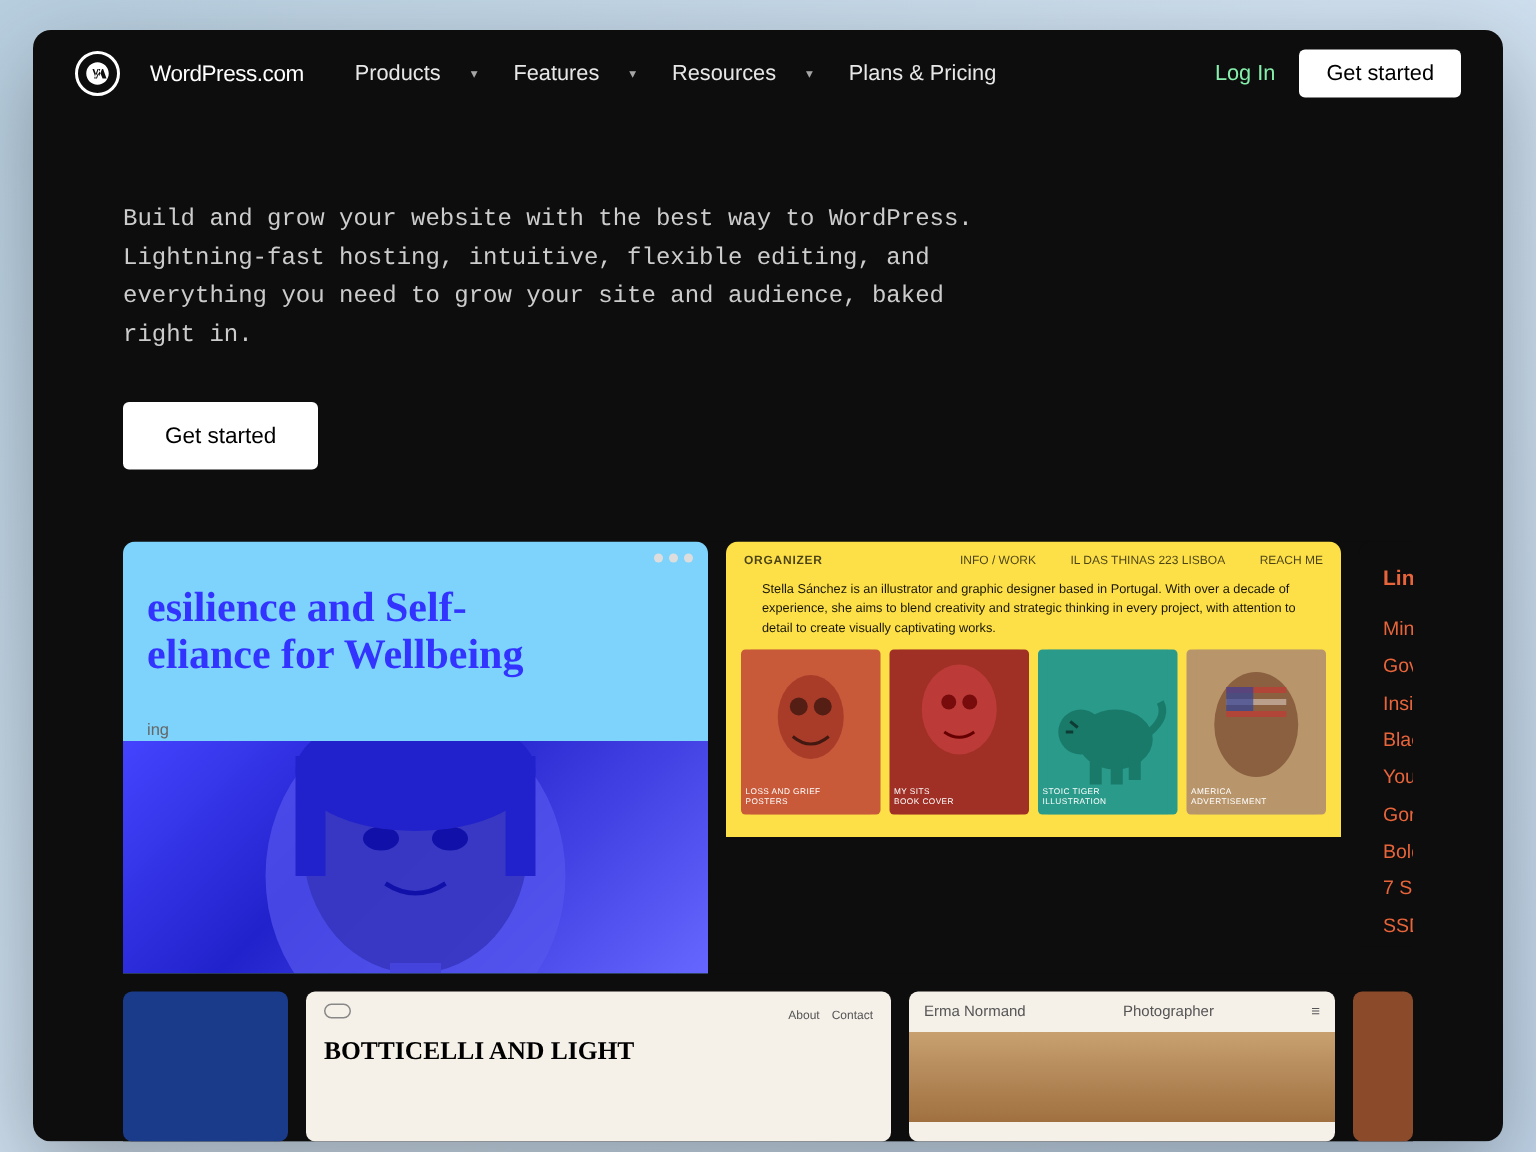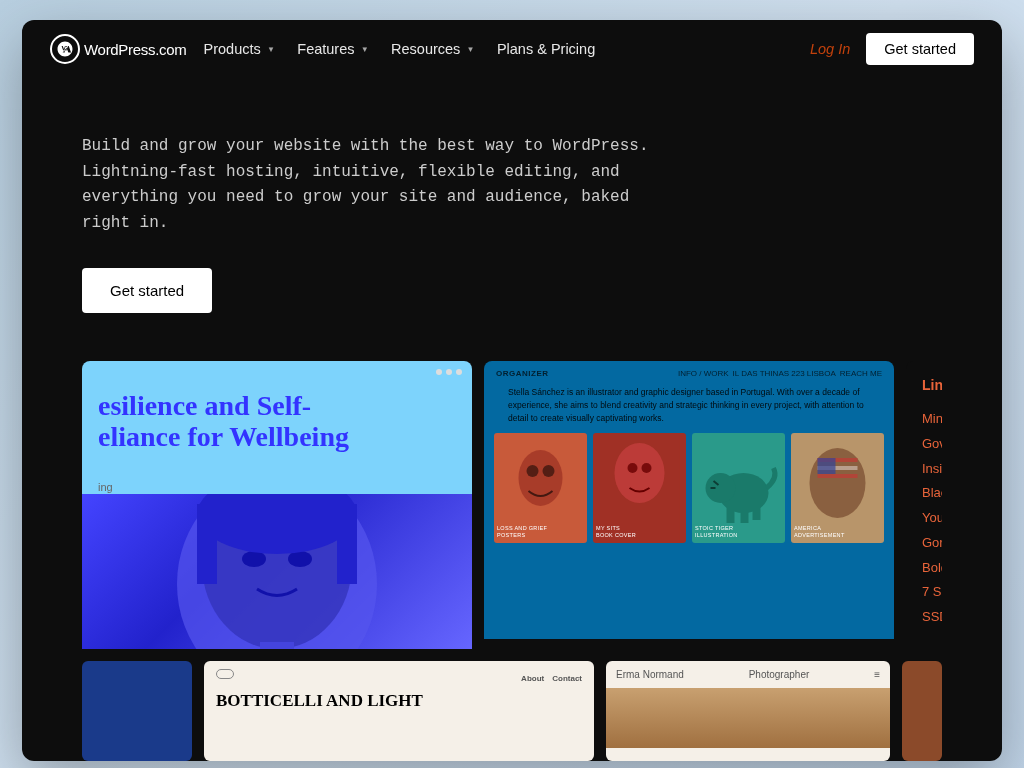--- a/index.html
+++ b/index.html
@@ -27,22 +27,22 @@
       display: flex;
       align-items: center;
       padding: 0 28px;
       height: 58px;
       gap: 0;
     }
 
     .nav-logo {
       display: flex;
       align-items: center;
-      gap: 4px;
-      margin-right: 7px;
+      gap: 20px;
+      margin-right: 24px;
       flex-shrink: 0;
     }
 
     .nav-logo-icon {
       width: 30px;
       height: 30px;
       border: 2px solid #fff;
       border-radius: 50%;
       display: flex;
       align-items: center;
@@ -70,41 +70,40 @@
       flex: 1;
     }
 
     .nav-item {
       color: #fff;
       font-size: 14.5px;
       padding: 6px 10px;
       cursor: pointer;
       display: flex;
       align-items: center;
-      gap: 8px;
+      gap: 20px;
       white-space: nowrap;
       opacity: 0.9;
     }
 
     .nav-arrow {
       font-size: 9px;
       opacity: 0.7;
     }
 
     .nav-right {
       display: flex;
       align-items: center;
       gap: 16px;
     }
 
     .nav-login {
-      color: #c2410c;
+      color: #86efac;
       font-size: 14.5px;
       cursor: pointer;
-      font-style: italic;
     }
 
     .nav-cta {
       background: #fff;
       color: #000;
       border: none;
       padding: 8px 18px;
       border-radius: 4px;
       font-size: 14.5px;
       font-weight: 500;
@@ -226,22 +225,22 @@
     }
 
     
     .face-sketch {
       width: 100%;
       height: 100%;
     }
 
     .card-middle {
       width: 410px;
-      height: 278px;
-      background: #0369a1;
+      height: 197px;
+      background: #fde047;
       border-radius: 8px 8px 0 0;
       overflow: hidden;
       position: relative;
       flex-shrink: 0;
     }
 
     .card-middle-header {
       display: flex;
       justify-content: space-between;
       align-items: center;
@@ -251,21 +250,21 @@
     .card-middle-header-left {
       color: #000;
       font-size: 8px;
       font-weight: 600;
       letter-spacing: 0.5px;
       opacity: 0.7;
     }
 
     .card-middle-header-right {
       display: flex;
-      gap: 4px;
+      gap: 23px;
       color: #000;
       font-size: 8px;
       opacity: 0.7;
       align-items: flex-end;
     }
 
     .card-middle-bio {
       padding: 4px 14px 8px 24px;
       font-size: 8.5px;
       color: #000;
@@ -589,21 +588,21 @@
         </ul>
       </div>
     </div>
 
     
     <div class="preview-strip-2">
       <div class="card-b1"></div>
 
       <div class="card-b2">
         <div class="card-b2-inner">
-          <div style="display:flex; justify-content:space-between; align-items:flex-end; margin-bottom:4px;font-weight:bold;">
+          <div style="display:flex; justify-content:space-between; align-items:center; margin-bottom:4px;">
             <div class="card-b2-icons">
               <div class="b2-circle"></div>
             </div>
             <div class="card-b2-nav">
               <span>About</span>
               <span>Contact</span>
             </div>
           </div>
           <div class="card-b2-title">BOTTICELLI AND LIGHT</div>
         </div>

